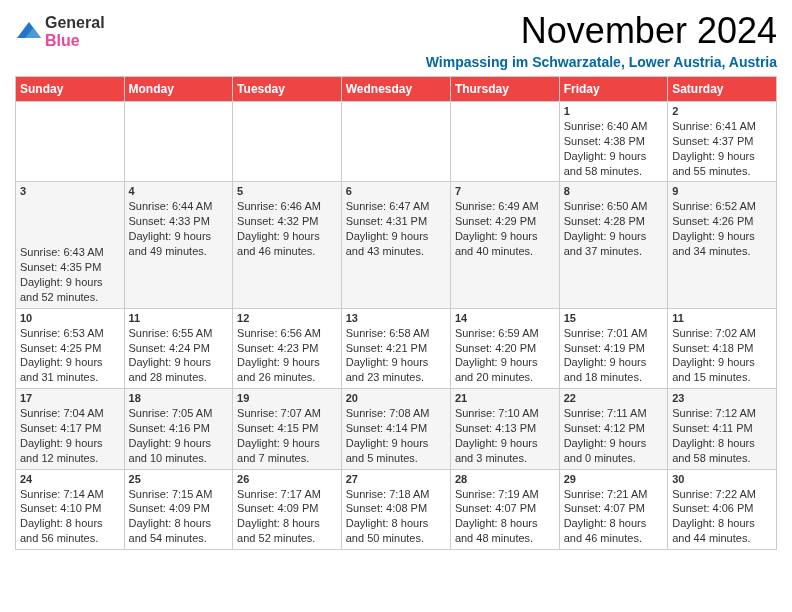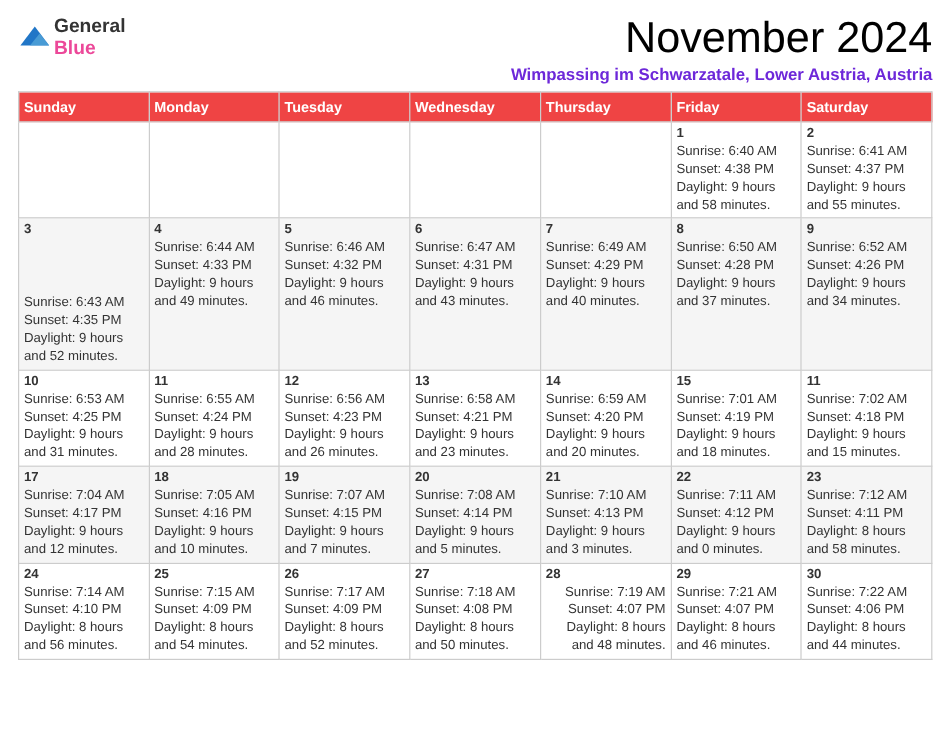--- a/index.html
+++ b/index.html
@@ -44,21 +44,21 @@
     .title-section {
       text-align: right;
     }
     .month-title {
       font-size: 36px;
       font-weight: normal;
       color: #000000;
     }
     .subtitle {
       font-size: 14px;
-      color: #6d28d9;
+      color: #0369a1;
       font-weight: bold;
       margin-top: 2px;
     }
     .calendar {
       width: 100%;
       border-collapse: collapse;
       margin-top: 6px;
     }
     .calendar th {
       background: #ef4444;
@@ -299,21 +299,21 @@
 Daylight: 8 hours and 52 minutes.</div>
         </td>
         <td>
           <div class="day-number">27</div>
           <div class="day-info" style="white-space: pre-line;">Sunrise: 7:18 AM
 Sunset: 4:08 PM
 Daylight: 8 hours and 50 minutes.</div>
         </td>
         <td>
           <div class="day-number">28</div>
-          <div class="day-info" style="white-space: pre-line; text-align: right;">Sunrise: 7:19 AM
+          <div class="day-info" style="white-space: pre-line;">Sunrise: 7:19 AM
 Sunset: 4:07 PM
 Daylight: 8 hours and 48 minutes.</div>
         </td>
         <td>
           <div class="day-number">29</div>
           <div class="day-info" style="white-space: pre-line;">Sunrise: 7:21 AM
 Sunset: 4:07 PM
 Daylight: 8 hours and 46 minutes.</div>
         </td>
         <td>

